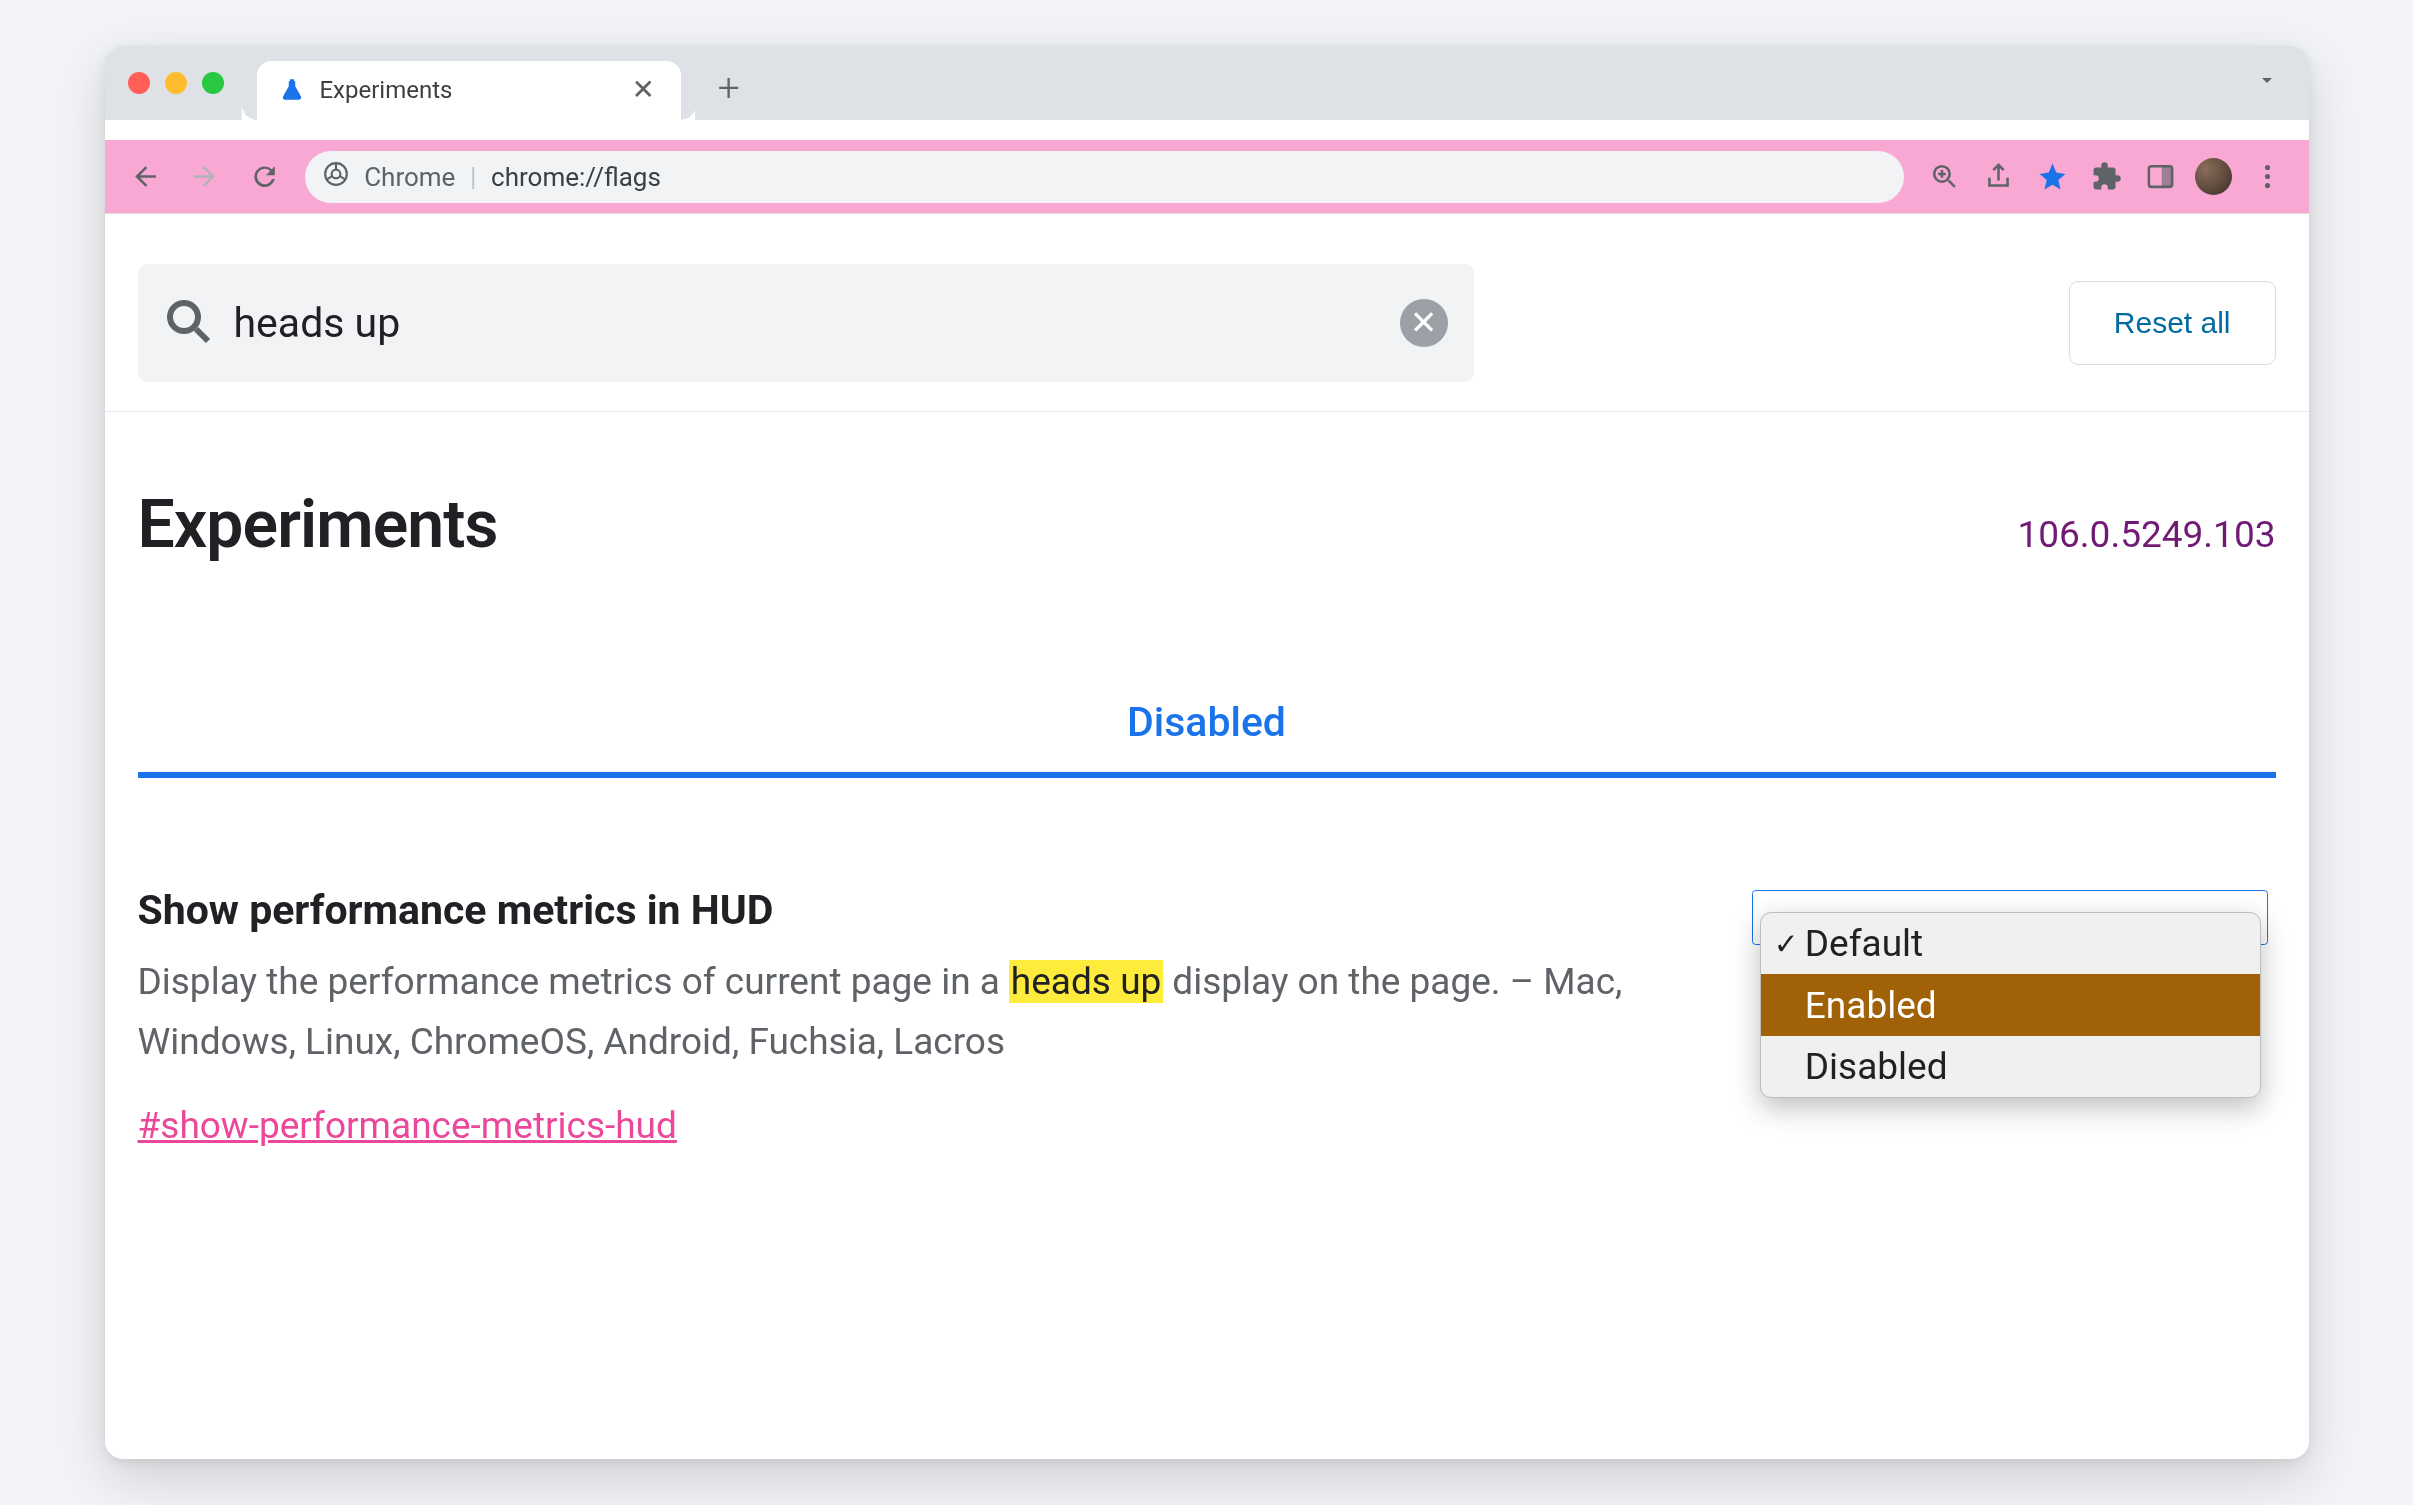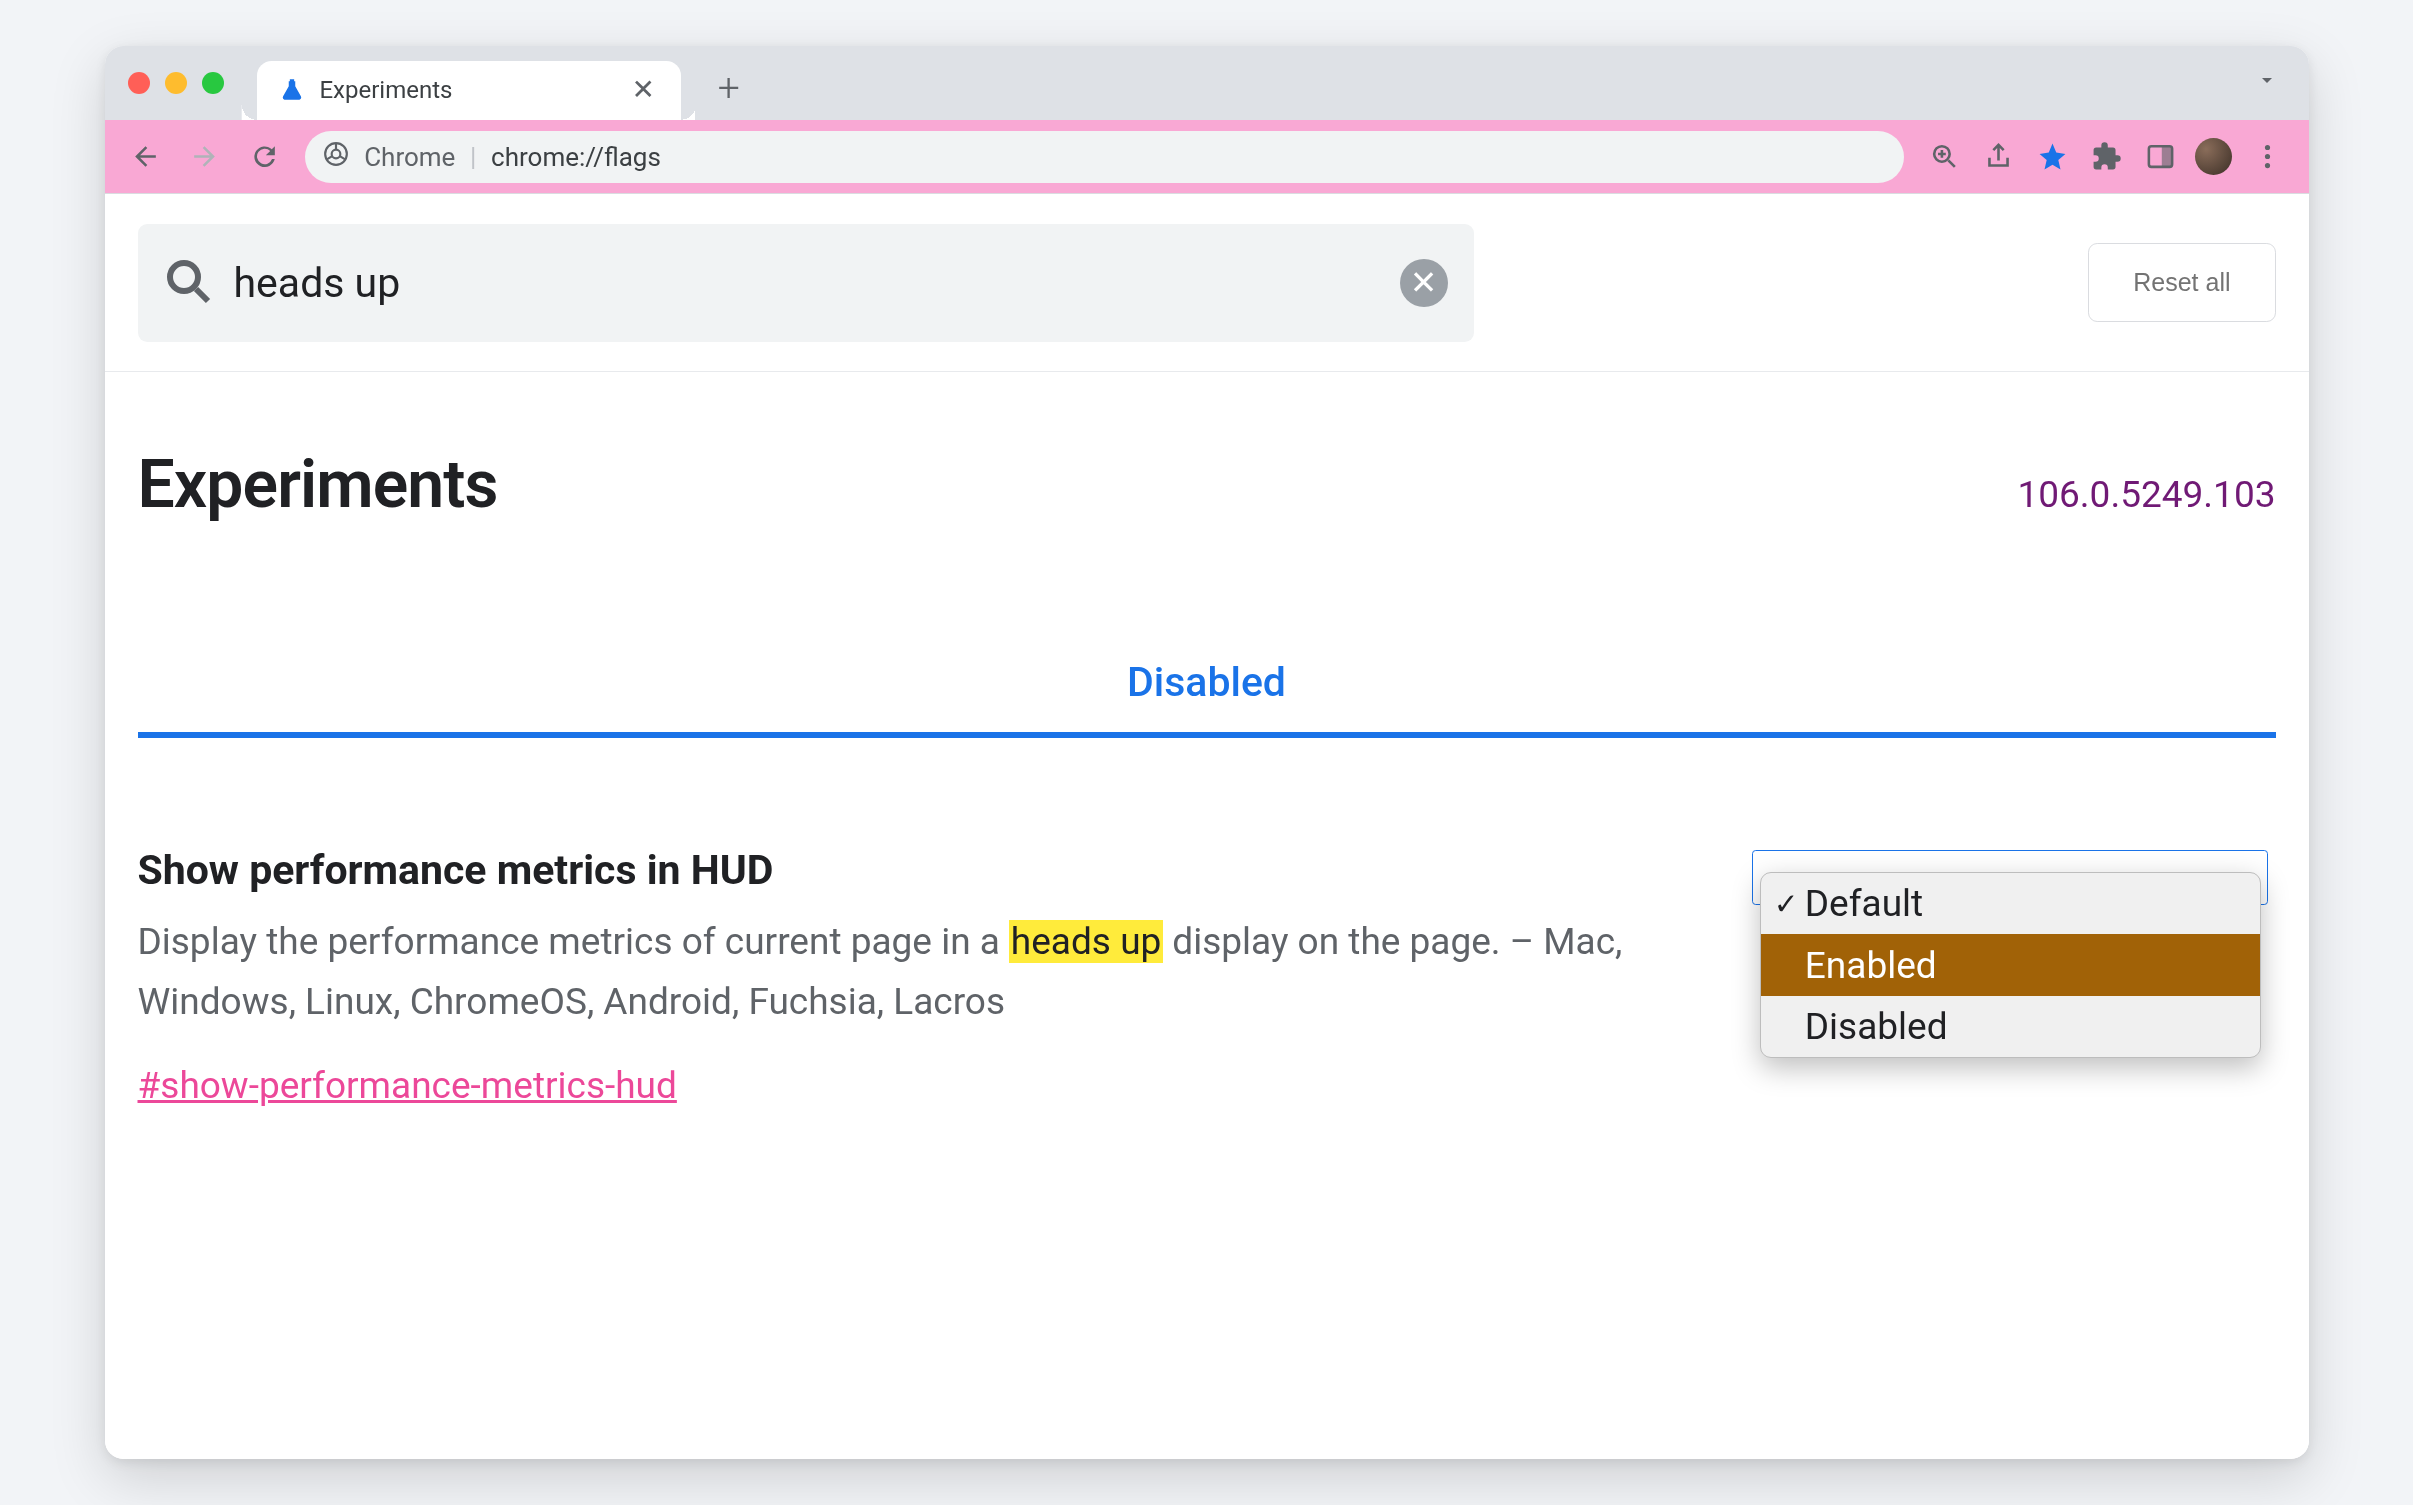--- a/index.html
+++ b/index.html
@@ -16,20 +16,21 @@
   .window {
     width: 2204px;
     height: 1413px;
     background: #fff;
     border-radius: 18.4px;
     box-shadow: 0 18.4px 55px rgba(0,0,0,0.15), 0 3.7px 11px rgba(0,0,0,0.08);
     overflow: hidden;
     display: flex;
     flex-direction: column;
     position: relative;
+    gap: 20px;
   }
   
   .tabbar {
     height: 74px;
     background: #dee1e6;
     display: flex;
     align-items: center;
     padding: 0 14.7px;
     position: relative;
   }
@@ -169,22 +170,22 @@
     background: #9aa0a6;
     color: #fff;
     display: flex; align-items: center; justify-content: center;
     font-size: 33px;
     cursor: pointer;
   }
   .reset-btn {
     margin-left: auto;
     background: #fff;
     border: 1.8px solid #dadce0;
-    color: #737373;
-    font-size: 25px;
+    color: #0369a1;
+    font-size: 30px;
     font-weight: 500;
     padding: 24px 44px;
     border-radius: 9.2px;
     cursor: pointer;
   }
   .content {
     padding: 0 33px;
   }
   .header-row {
     display: flex;

